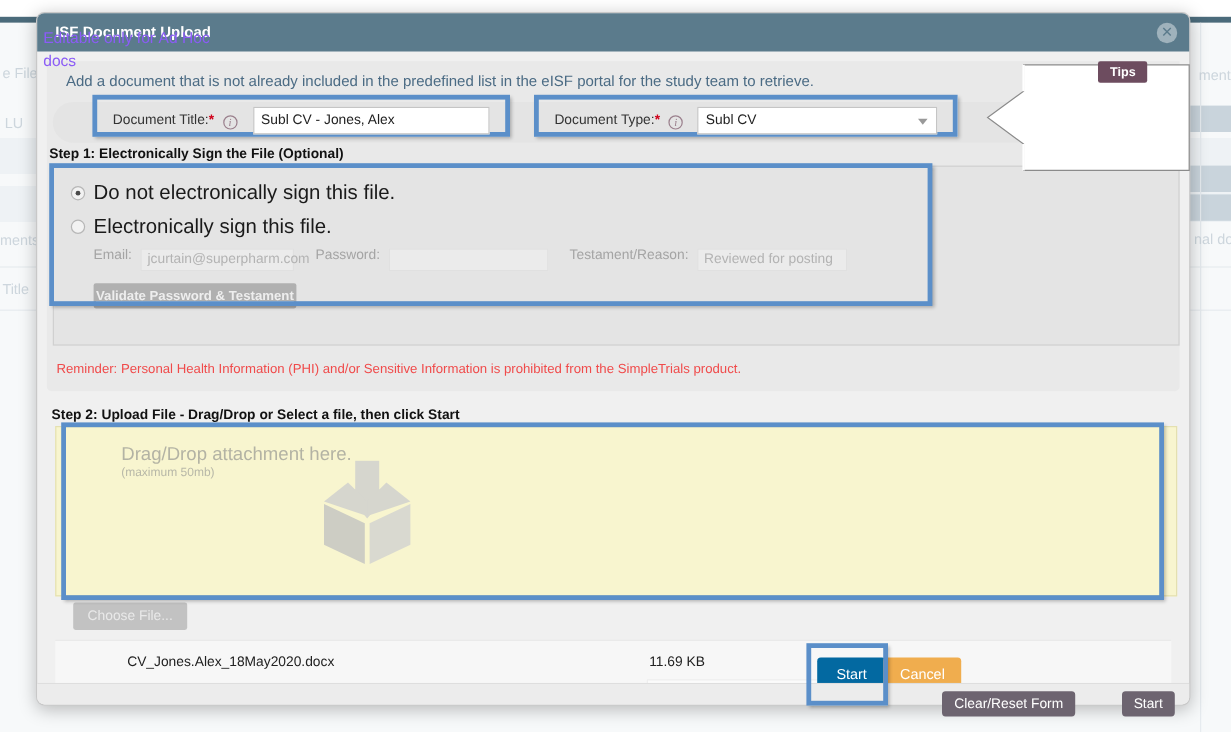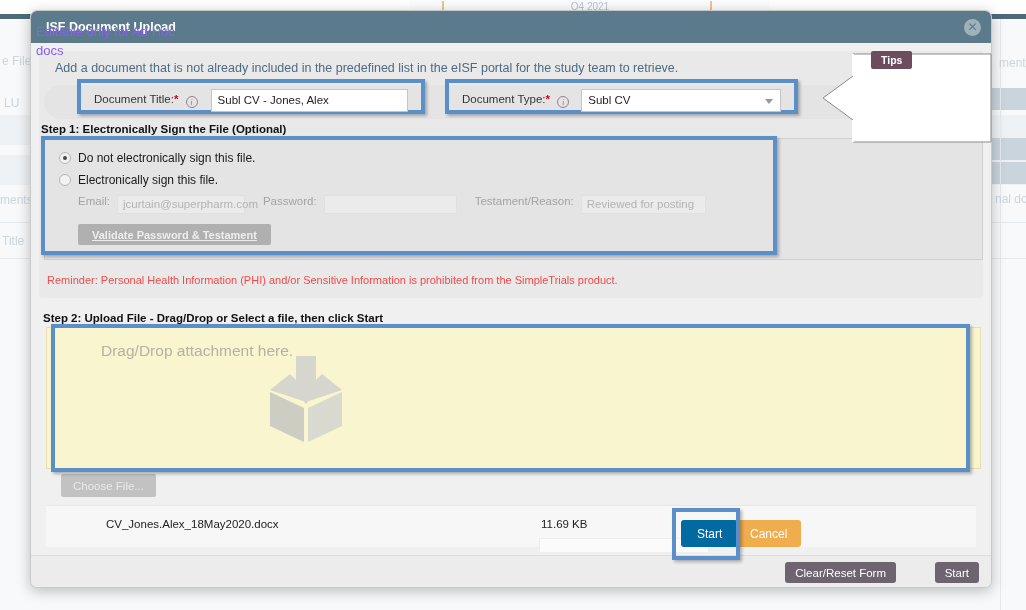--- a/index.html
+++ b/index.html
@@ -158,34 +158,34 @@
   .radio-row { display: flex; align-items: center; margin-bottom: 8px; }
   .radio {
     width: 12px; height: 12px; border-radius: 50%;
     background: #f2f2f2; border: 1px solid #b6b6b6;
     margin-right: 7px; position: relative; flex: none;
   }
   .radio.checked::after {
     content:""; position: absolute; left: 3px; top: 3px;
     width: 4px; height: 4px; border-radius: 50%; background: #4a4a4a;
   }
-  .radio-label { font-size: 12px; color: #1a1a1a; }
+  .radio-label { font-size: 17px; color: #1a1a1a; }
   .sub-row { display: flex; align-items: flex-start; padding-left: 19px; margin-top: 4px; }
   .dim-label { font-size: 11.5px; color: #a4a4a4; margin-right: 7px; }
   .dim-input {
     background: #ebebeb; border: 1px solid #e0e0e0;
     height: 19px; font-size: 11.5px; color: #b3b3b3;
     padding: 0 5px; line-height: 17px;
   }
   .grey-btn {
     background: #b0b0b0; color: #eeeeee;
     border: none; border-radius: 2px;
     font-size: 11px; font-weight: bold;
-    height: 21px; padding: 0 14px;
-    margin: 10px 0 0 19px; cursor: default;
+    height: 21px; padding: 0 2px;
+    margin: 10px 0 16px 19px; cursor: default;
     font-family: "Liberation Sans", sans-serif;
     text-decoration: underline;
   }
 
   .reminder {
     color: #f04b4b; font-size: 11px;
     padding: 14px 0 10px 8px;
   }
 
   #section-top {
@@ -240,21 +240,21 @@
   .cancel-btn {
     position: absolute; left: 690px; top: 14px;
     background: #f0ad4e; color: #ffffff;
     border: none; border-radius: 3px;
     font-size: 12px; height: 27px; padding: 0 14px; cursor: pointer;
     font-family: "Liberation Sans", sans-serif;
   }
 
   #footer {
     position: absolute; left: 0; right: 0; bottom: 0;
-    height: 32px; background: #ececec;
+    height: 18px; background: #ececec;
     border-top: 1px solid #dedede;
     border-radius: 0 0 6px 6px;
   }
   .footer-btn {
     position: absolute; top: 6px;
     background: #6d6470; color: #ffffff;
     border: none; border-radius: 3px;
     font-size: 11.5px; height: 21px; padding: 0 10px; cursor: pointer;
     font-family: "Liberation Sans", sans-serif;
   }
@@ -262,35 +262,30 @@
   
   #callout {
     position: absolute; left: 817px; top: 48px;
     width: 180px; height: 100px; z-index: 30;
   }
   #callout-text {
     position: absolute; left: 36px; top: 22px; width: 140px;
     text-align: left; font-size: 13px; color: #8b5cf6; line-height: 19px;
   }
   #tips-badge {
-    position: absolute; left: 871px; top: 51px;
+    position: absolute; left: 915px; top: 51px;
     background: #6d4c5f; color: #ffffff;
     font-size: 10.5px; font-weight: bold;
     padding: 3px 10px; border-radius: 2px; z-index: 32;
   }
 </style>
 </head>
 <body>
 
 <div id="bg-page">
-  <div class="bg-timeline">
-    <span>Q4 2021</span>
-    <span class="bg-tick" style="left:32px"></span>
-    <span class="bg-tick" style="left:300px"></span>
-  </div>
   <div class="bg-strip-left"></div>
 
   <div class="bg-panel" style="left:0;top:19px;width:1026px;height:591px;"></div>
   <div class="bg-band" style="left:0;top:115px;width:1026px;height:30px;"></div>
   <div class="bg-band" style="left:0;top:155px;width:1026px;height:30px;"></div>
   <div class="bg-band2" style="left:990px;top:88px;width:36px;height:22px;"></div>
   <div class="bg-band2" style="left:990px;top:138px;width:36px;height:22px;"></div>
   <div class="bg-band2" style="left:990px;top:162px;width:36px;height:22px;"></div>
   <div class="bg-line" style="left:0;top:222px;width:1026px;height:1px;"></div>
   <div class="bg-line" style="left:0;top:258px;width:1026px;height:1px;"></div>
@@ -376,20 +371,21 @@
     </div>
 
     <div id="step2-wrap">
       <div class="step-head">Step 2: Upload File - Drag/Drop or Select a file, then click Start</div>
 
       <div style="position:relative;">
         <div class="hl" style="left:10px; top:-3px; width:919px; height:148px;"></div>
 
         <div id="drop-zone">
           <div class="drop-title">Drag/Drop attachment here.</div>
+          <div class="drop-sub">(maximum 50mb)</div>
 
           <svg id="box-icon" width="92" height="100" viewBox="0 0 92 100">
             <rect x="36" y="6" width="20" height="28" fill="#d6d6ce"></rect>
             <polygon points="26,30 66,30 46,54" fill="#d6d6ce"></polygon>
             <polygon points="10,40 30,24 46,40 46,52" fill="#d6d6ce"></polygon>
             <polygon points="82,40 62,24 46,40 46,52" fill="#d6d6ce"></polygon>
             <polygon points="10,42 44,58 44,92 10,76" fill="#cdcdc4"></polygon>
             <polygon points="82,42 48,58 48,92 82,76" fill="#d9d9d0"></polygon>
           </svg>
         </div>

